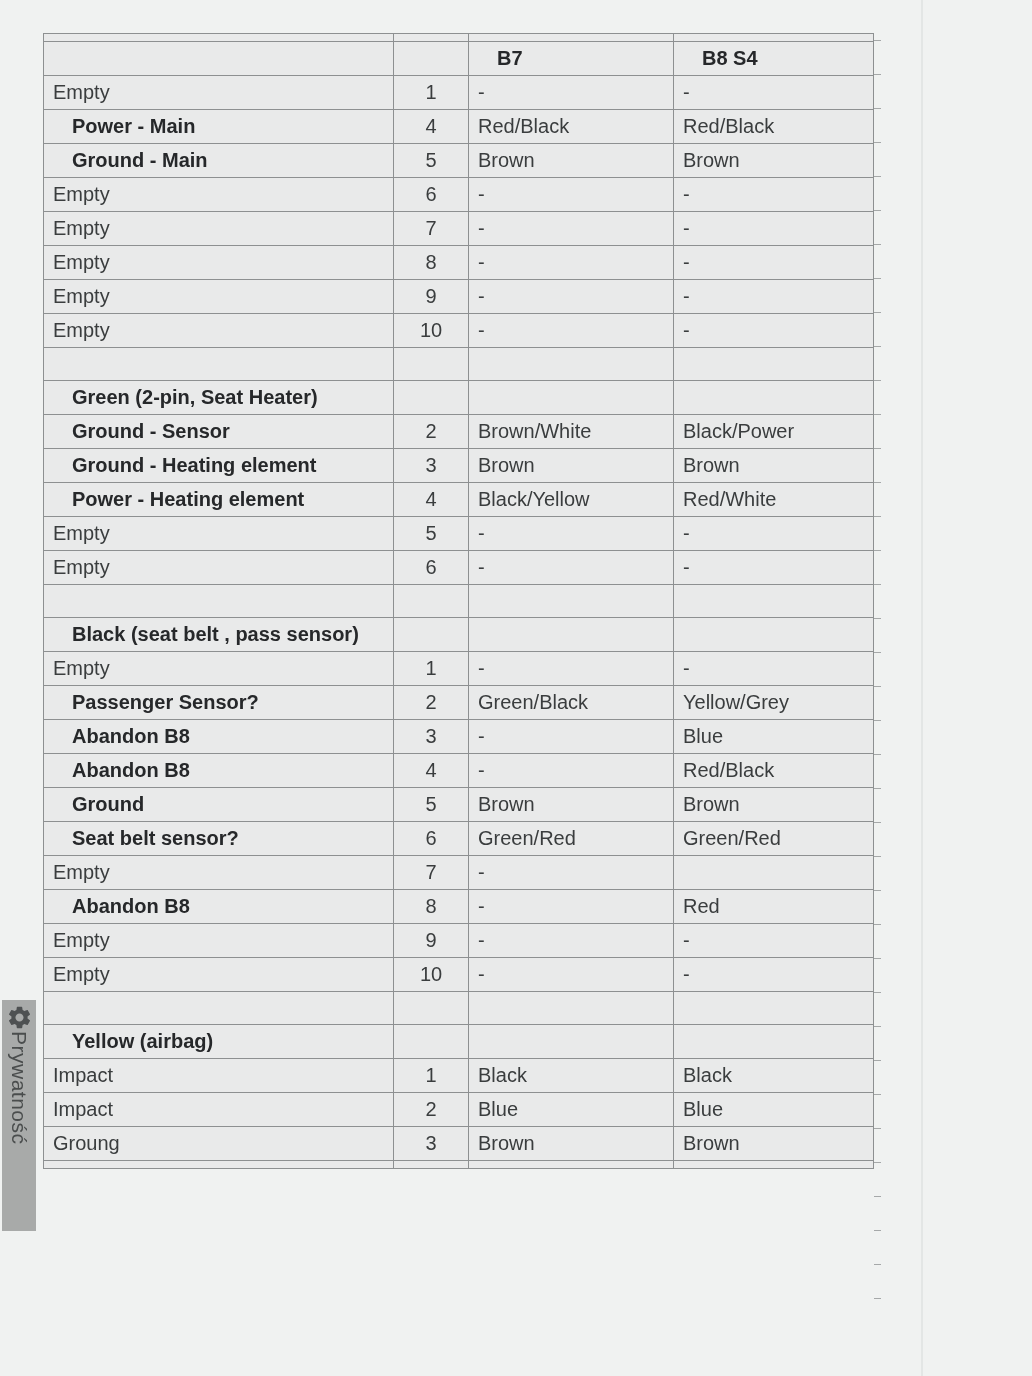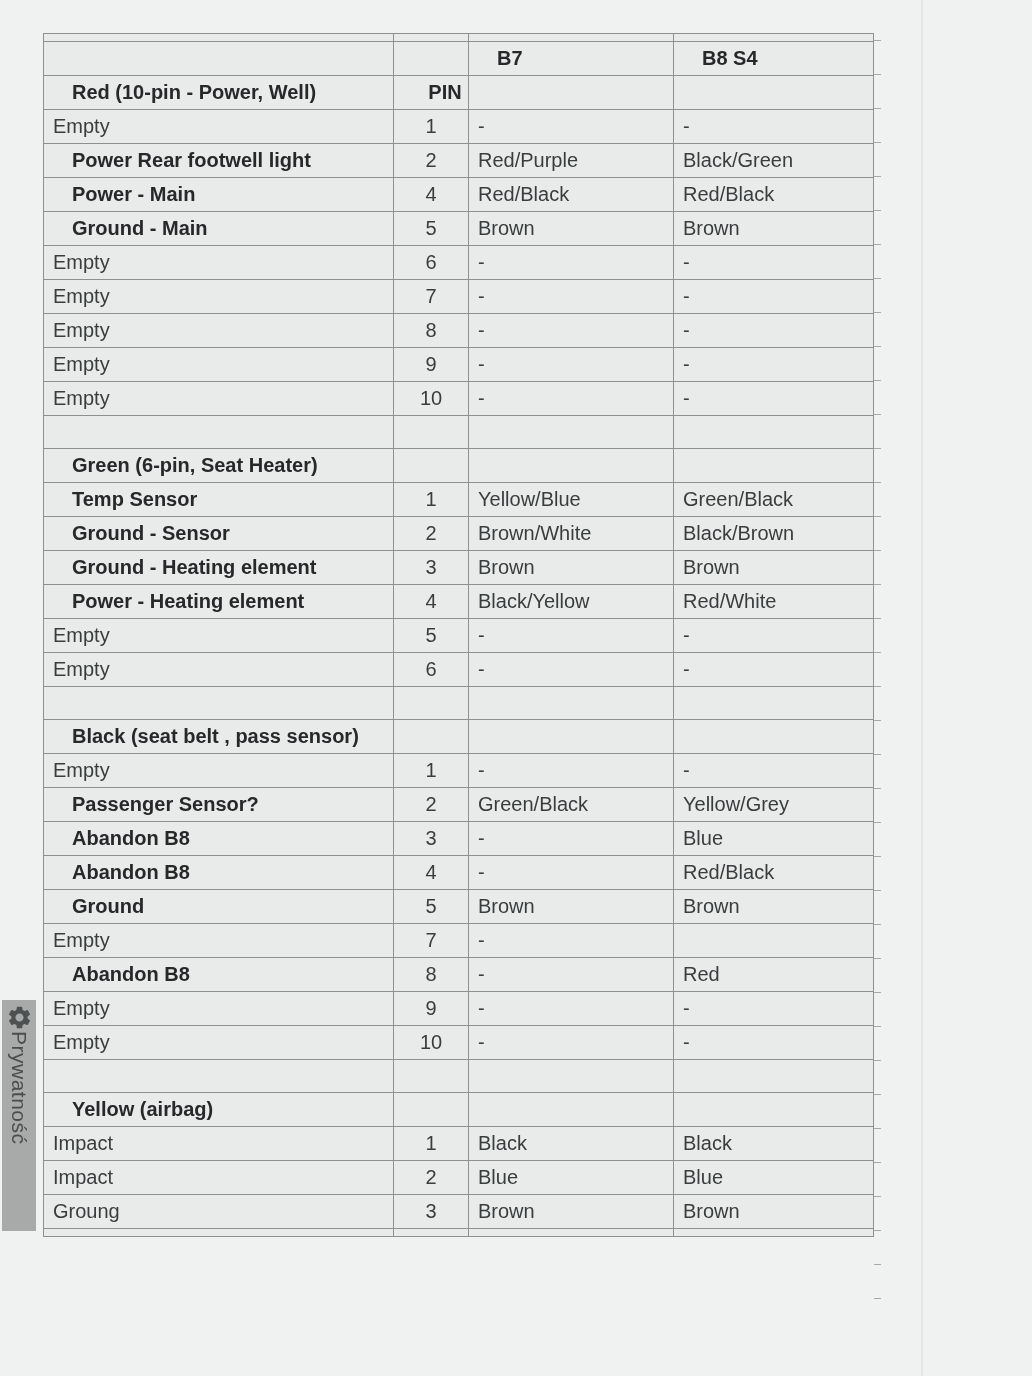--- a/index.html
+++ b/index.html
@@ -104,37 +104,25 @@
             <td class="pin"></td>
             <td></td>
             <td></td>
           </tr>
           <tr class="row-header">
             <td></td>
             <td class="pin"></td>
             <td class="bold">B7</td>
             <td class="bold">B8 S4</td>
           </tr>
-          <tr class="row-section">
-            <td class="bold">Red (10-pin - Power, Well)</td>
-            <td class="pin bold">PIN</td>
-            <td></td>
-            <td></td>
-          </tr>
           <tr class="row-data">
             <td>Empty</td>
             <td class="pin">1</td>
             <td>-</td>
             <td>-</td>
-          </tr>
-          <tr class="row-data">
-            <td class="bold">Power Rear footwell light</td>
-            <td class="pin">2</td>
-            <td>Red/Purple</td>
-            <td>Black/Green</td>
           </tr>
           <tr class="row-data">
             <td class="bold">Power - Main</td>
             <td class="pin">4</td>
             <td>Red/Black</td>
             <td>Red/Black</td>
           </tr>
           <tr class="row-data">
             <td class="bold">Ground - Main</td>
             <td class="pin">5</td>
@@ -171,36 +159,30 @@
             <td>-</td>
             <td>-</td>
           </tr>
           <tr class="row-blank">
             <td></td>
             <td class="pin"></td>
             <td></td>
             <td></td>
           </tr>
           <tr class="row-section">
-            <td class="bold">Green (6-pin, Seat Heater)</td>
+            <td class="bold">Green (2-pin, Seat Heater)</td>
             <td class="pin bold"></td>
             <td></td>
             <td></td>
-          </tr>
-          <tr class="row-data">
-            <td class="bold">Temp Sensor</td>
-            <td class="pin">1</td>
-            <td>Yellow/Blue</td>
-            <td>Green/Black</td>
           </tr>
           <tr class="row-data">
             <td class="bold">Ground - Sensor</td>
             <td class="pin">2</td>
             <td>Brown/White</td>
-            <td>Black/Brown</td>
+            <td>Black/Power</td>
           </tr>
           <tr class="row-data">
             <td class="bold">Ground - Heating element</td>
             <td class="pin">3</td>
             <td>Brown</td>
             <td>Brown</td>
           </tr>
           <tr class="row-data">
             <td class="bold">Power - Heating element</td>
             <td class="pin">4</td>
@@ -253,20 +235,26 @@
             <td class="bold">Abandon B8</td>
             <td class="pin">4</td>
             <td>-</td>
             <td>Red/Black</td>
           </tr>
           <tr class="row-data">
             <td class="bold">Ground</td>
             <td class="pin">5</td>
             <td>Brown</td>
             <td>Brown</td>
+          </tr>
+          <tr class="row-data">
+            <td class="bold">Seat belt sensor?</td>
+            <td class="pin">6</td>
+            <td>Green/Red</td>
+            <td>Green/Red</td>
           </tr>
           <tr class="row-data">
             <td>Empty</td>
             <td class="pin">7</td>
             <td>-</td>
             <td></td>
           </tr>
           <tr class="row-data">
             <td class="bold">Abandon B8</td>
             <td class="pin">8</td>

